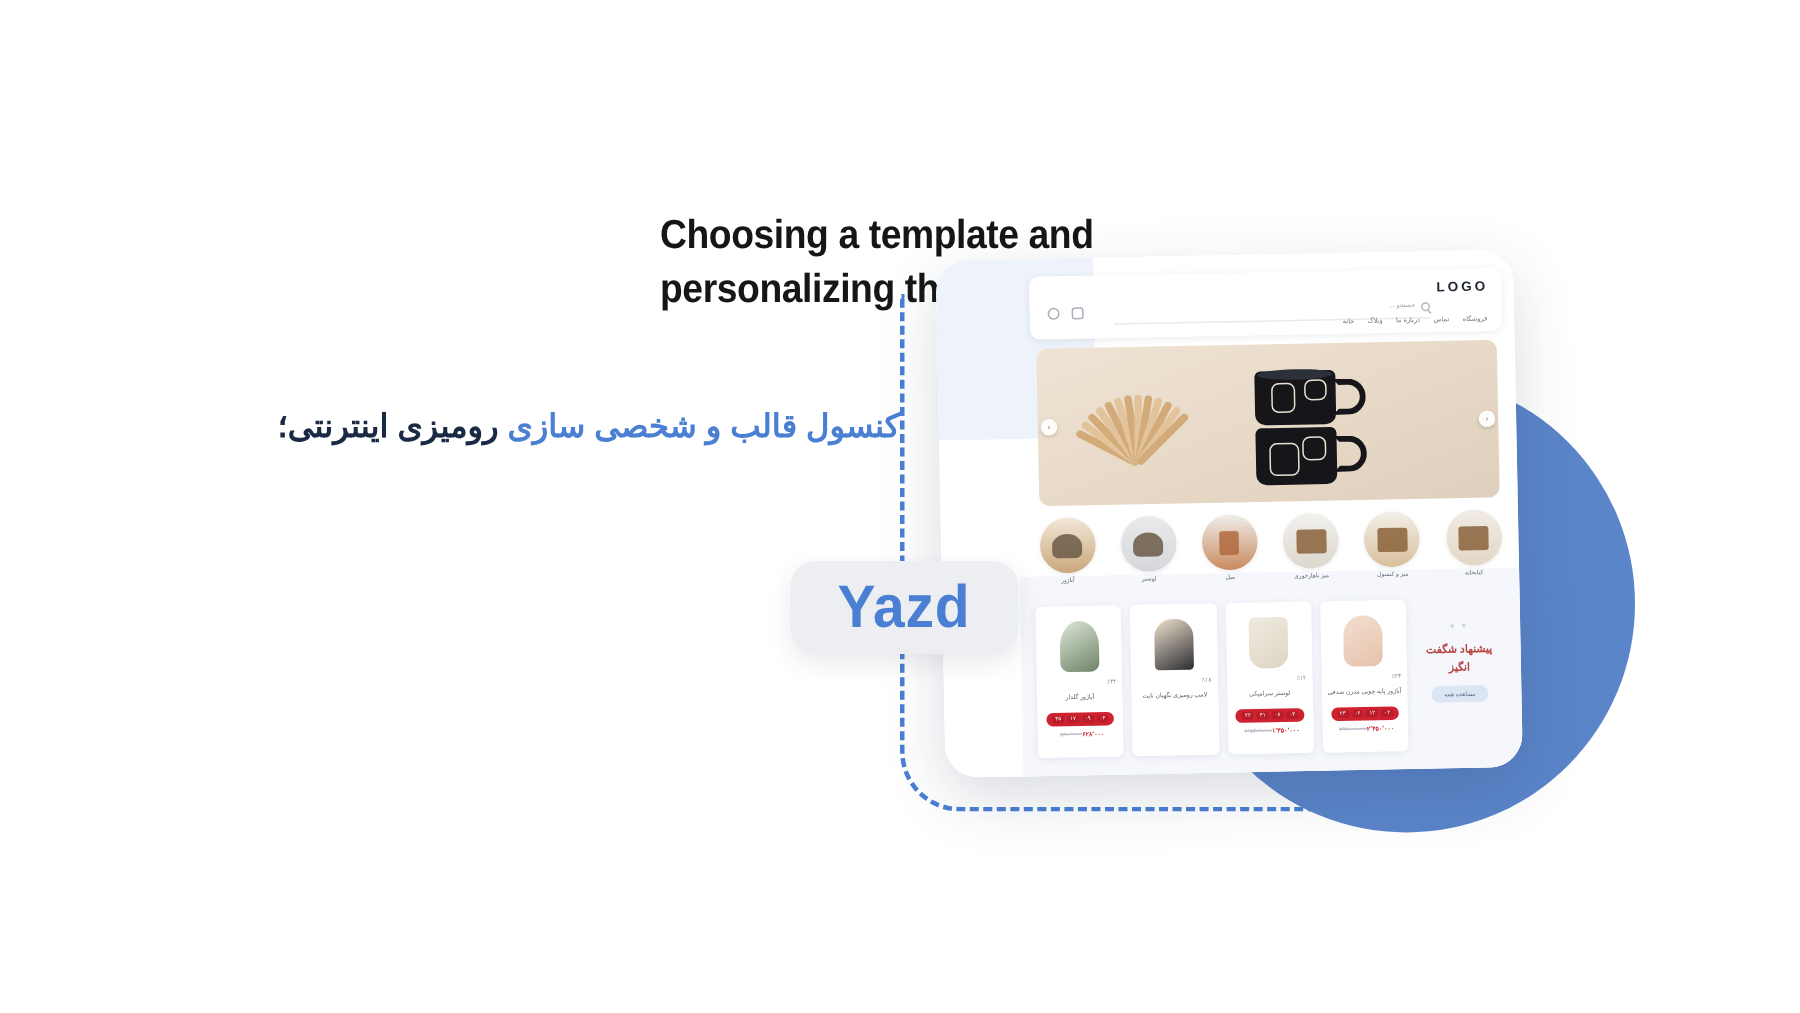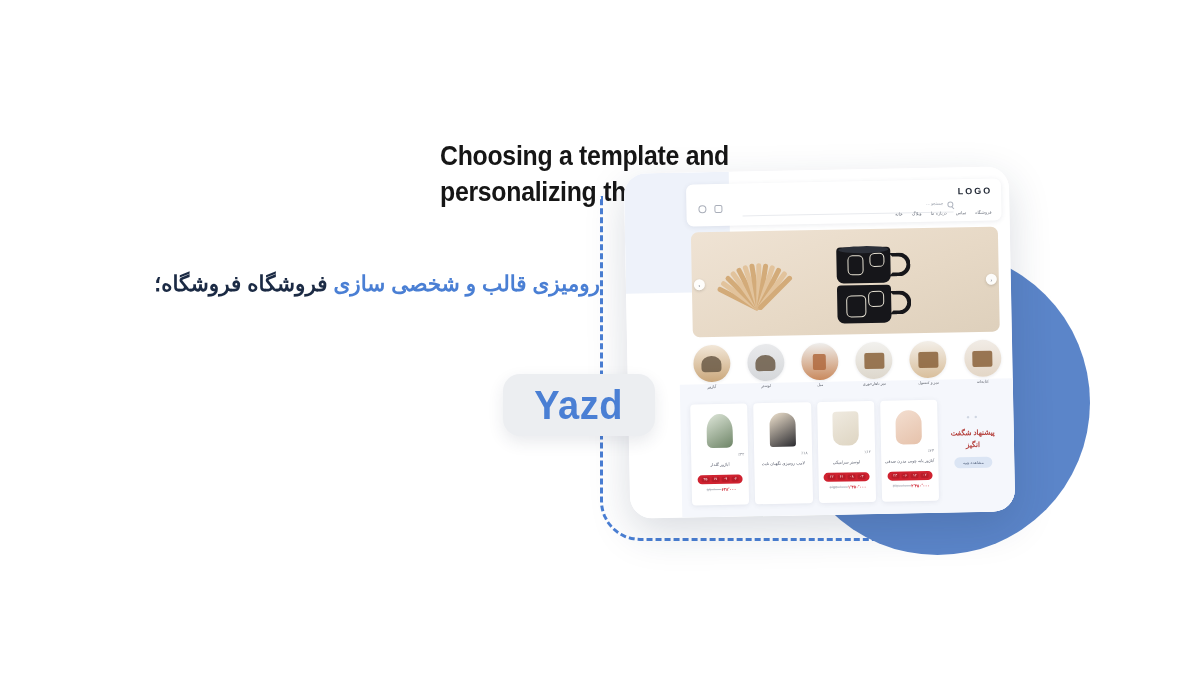--- a/index.html
+++ b/index.html
@@ -23,21 +23,21 @@
     position: absolute; right: 600px; top: 266px; width: 470px;
     text-align: right; direction: rtl;
     font-weight: 700; font-size: 21.5px; line-height: 1.72;
     color: #1b2a44; white-space: nowrap;
   }
   .heading-fa .accent { color: #4a7fd4; }
   .heading-fa .line2 { display: block; }
 
   
   .yazd-badge {
-    position: absolute; left: 503px; top: 374px;
+    position: absolute; left: 527px; top: 374px;
     width: 152px; height: 62px;
     background: #eceef1; border-radius: 17px;
     display: flex; align-items: center; justify-content: center;
     box-shadow: 0 6px 16px rgba(40,50,80,.10);
     z-index: 40;
   }
   .yazd-badge span {
     font-family: "Liberation Sans Narrow", "Liberation Sans", sans-serif;
     font-weight: 700; font-size: 40px; color: #4a7fd4;
     letter-spacing: 0.5px; transform: scaleX(0.95);
@@ -230,21 +230,21 @@
   .price s { color: #b9bcc4; font-weight: 400; margin-left: 2px; }
 </style>
 </head>
 <body>
 
 <div id="stage">
 
   <div class="heading-en">Choosing a template and personalizing the online store</div>
 
   <div class="heading-fa">
-    <span class="accent">رومیزی قالب و شخصی سازی</span><span> فروشگاه فروشگاه؛</span>
+    <span class="accent">کنسول قالب و شخصی سازی</span><span> رومیزی اینترنتی؛</span>
   </div>
 
   <div class="dashed-frame"></div>
 
   <div class="blue-circle"></div>
 
   <div class="yazd-badge">
     <span>Yazd</span>
   </div>
 

